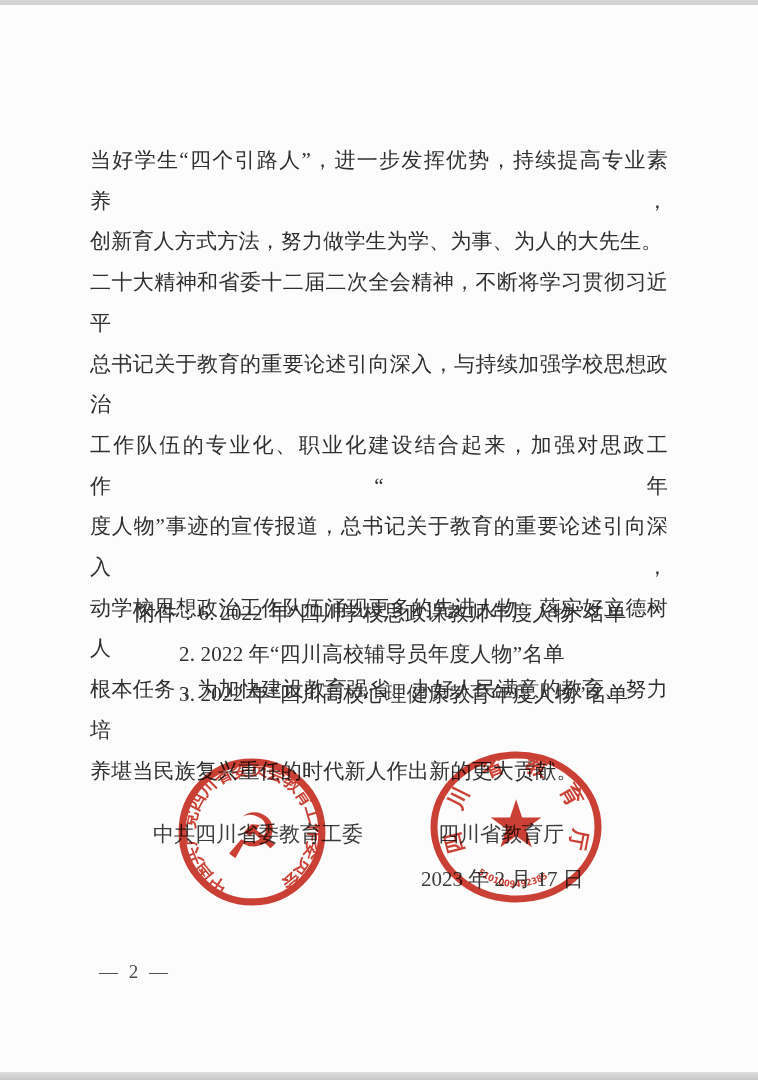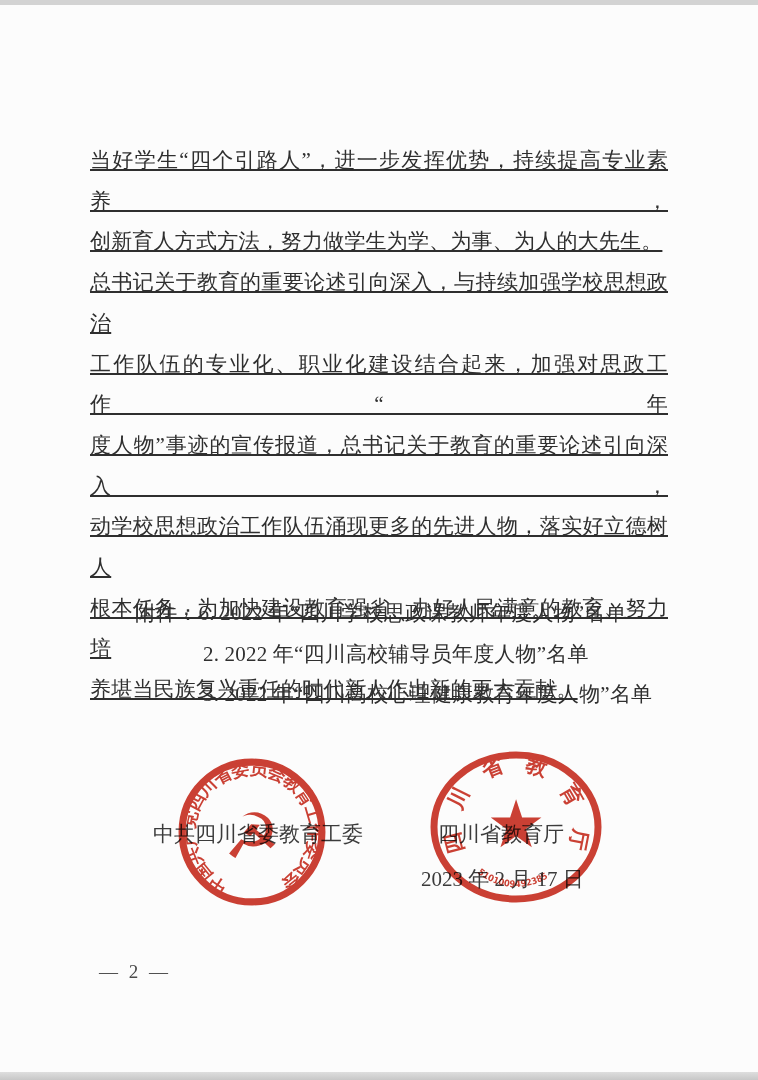--- a/index.html
+++ b/index.html
@@ -14,30 +14,30 @@
   .edge-strip{position:absolute;left:0;width:758px;background:#d3d3d3;}
   .edge-top{top:0;height:5px;}
   .edge-bottom{bottom:0;height:8px;background:linear-gradient(#dedede,#c7c7c7);}
 
   
   .body-text{
     position:absolute;left:90px;top:140px;width:578px;
     font-size:21px;line-height:40.7px;
     letter-spacing:0.2px;
   }
-  .bline{text-align:justify;text-align-last:justify;text-decoration:underline;}
+  .bline{text-align:justify;text-align-last:justify;}
   .bline.no-just{text-align:right;text-align-last:left;}
   .bline.indent{text-indent:50px;}
 
   
   .attachments{
     position:absolute;left:135px;top:593px;width:560px;
     font-size:21px;line-height:40.7px;letter-spacing:0.2px;
   }
-  .attach-item-cont{margin-left:68px;}
+  .attach-item-cont{margin-left:44px;}
 
   
   .sig{position:absolute;font-size:21px;line-height:26px;color:#3b3b3b;letter-spacing:0;white-space:nowrap;}
   .sig-left{left:153px;top:821px;}
   .sig-right{left:438px;top:821px;}
   .sig-date{left:421px;top:866px;}
 
   .page-number{
     position:absolute;left:99px;top:961px;
     font-size:19px;color:#4a4a4a;letter-spacing:3px;white-space:nowrap;
@@ -52,20 +52,21 @@
 </head>
 <body>
 
 <div class="page">
 
   <div class="edge-strip edge-top"></div>
 
   <div class="body-text">
     <div class="bline">当好学生“四个引路人”，进一步发挥优势，持续提高专业素养，</div>
     <div class="bline no-just">创新育人方式方法，努力做学生为学、为事、为人的大先生。</div>
+    <div class="bline">二十大精神和省委十二届二次全会精神，不断将学习贯彻习近平</div>
     <div class="bline">总书记关于教育的重要论述引向深入，与持续加强学校思想政治</div>
     <div class="bline">工作队伍的专业化、职业化建设结合起来，加强对思政工作“年</div>
     <div class="bline">度人物”事迹的宣传报道，总书记关于教育的重要论述引向深入，</div>
     <div class="bline">动学校思想政治工作队伍涌现更多的先进人物，落实好立德树人</div>
     <div class="bline">根本任务，为加快建设教育强省、办好人民满意的教育、努力培</div>
     <div class="bline no-just">养堪当民族复兴重任的时代新人作出新的更大贡献。</div>
   </div>
 
   <div class="attachments">
     <div>

